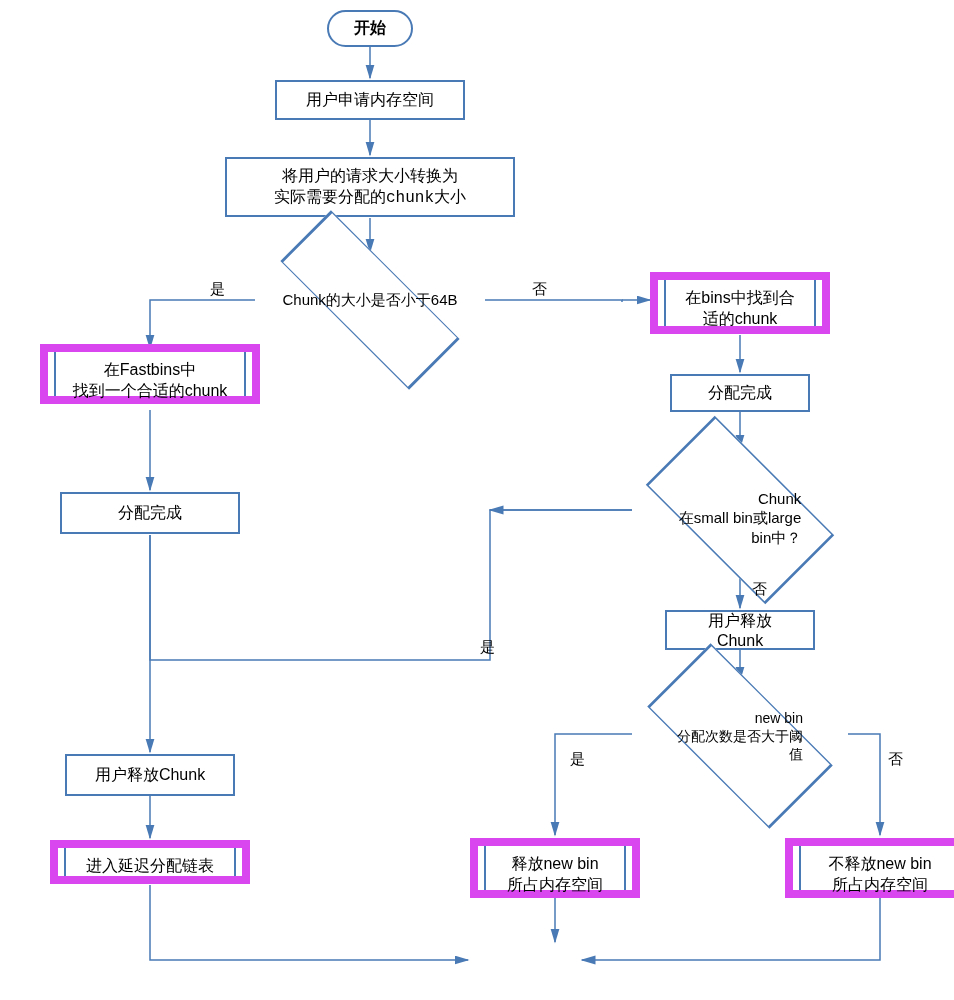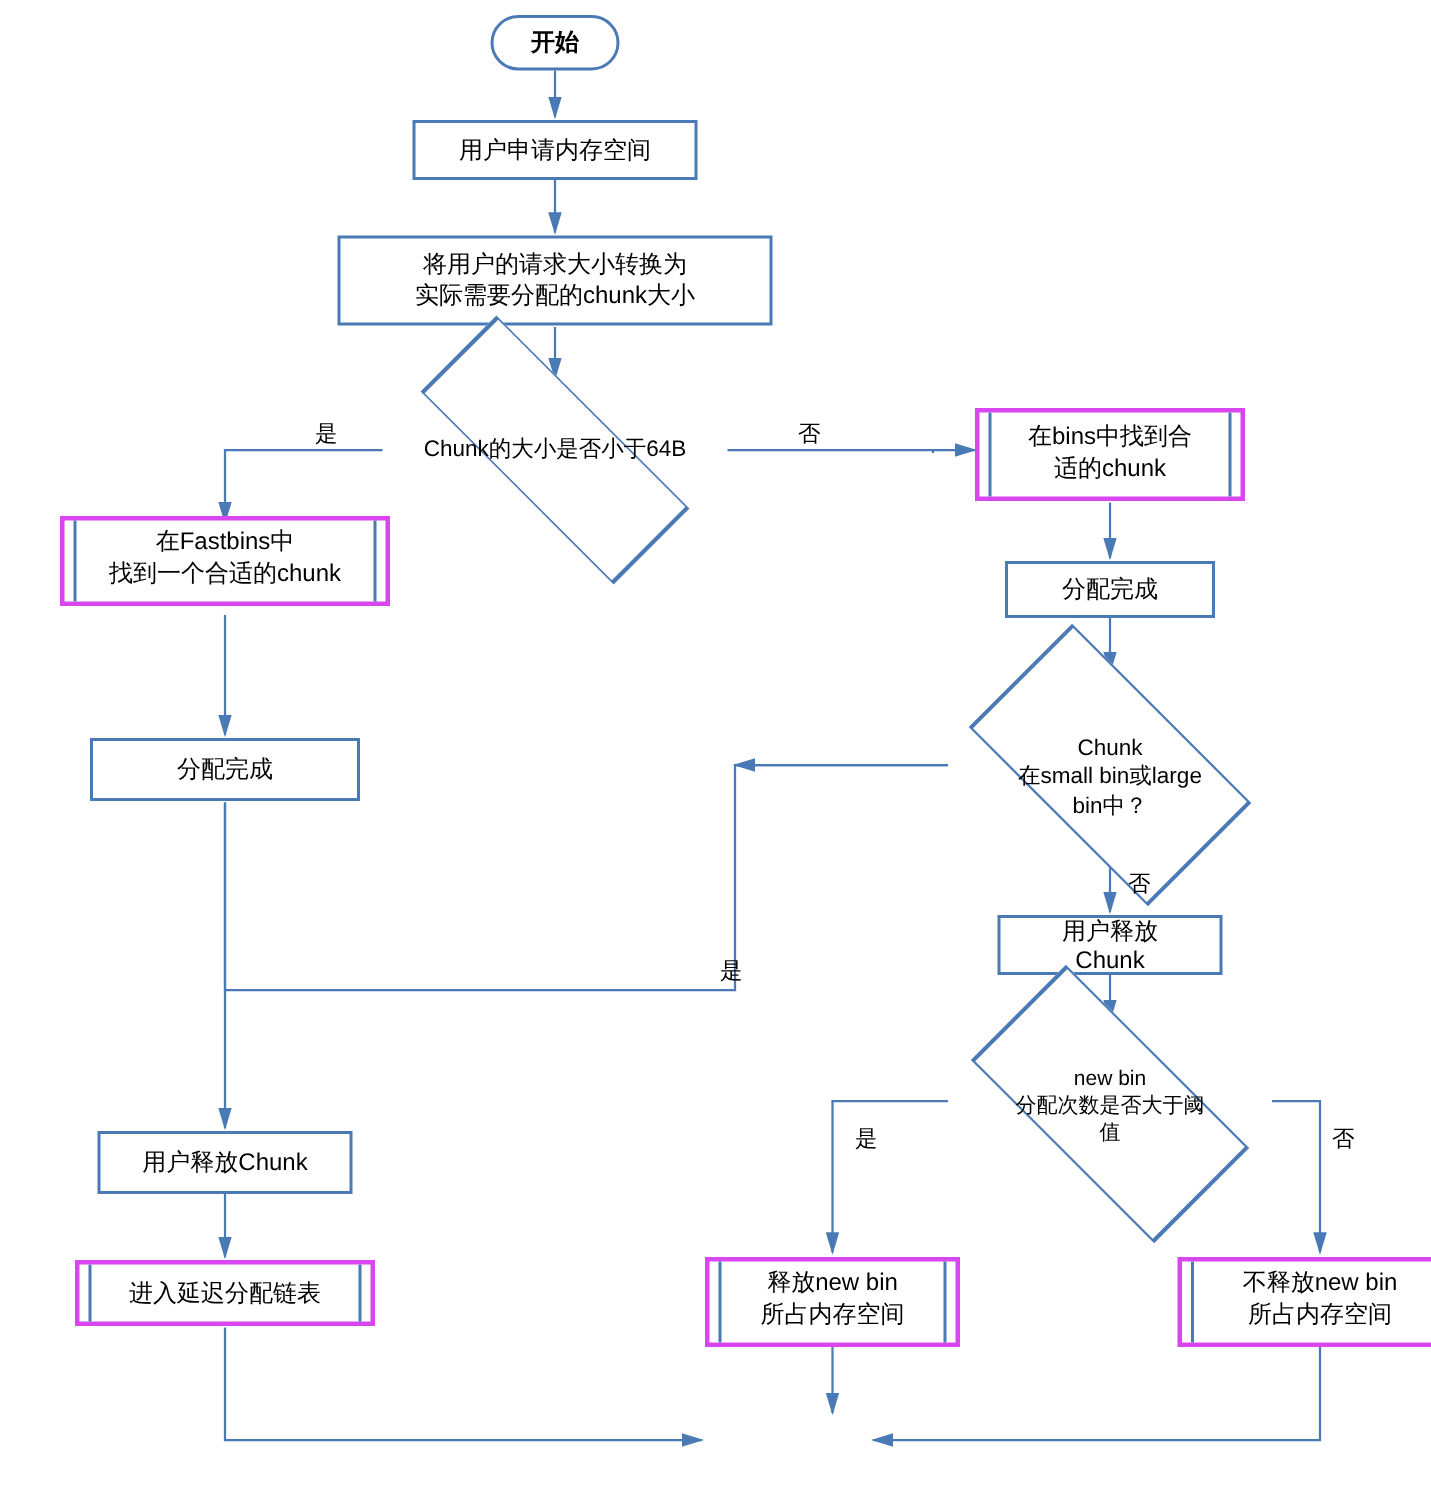--- a/index.html
+++ b/index.html
@@ -32,24 +32,24 @@
     background: #fff;
     display: flex;
     align-items: center;
     justify-content: center;
     text-align: center;
     font-size: 16px;
     padding: 8px 24px;
   }
   .subprocess {
     position: absolute;
-    border: 3px solid #d946ef;
-    background: #fff;
-    display: flex;
-    align-items: flex-end;
+    border: 8px solid #d946ef;
+    background: #fff;
+    display: flex;
+    align-items: flex-start;
     justify-content: center;
     text-align: center;
     font-size: 16px;
     padding: 8px 18px;
   }
   .subprocess::before,
   .subprocess::after {
     content: "";
     position: absolute;
     top: 0;
@@ -70,21 +70,21 @@
     width: 100%;
     height: 100%;
     transform: rotate(45deg);
     border: 2px solid #4a7ab5;
     background: #fff;
     position: absolute;
   }
   .diamond-text {
     position: relative;
     z-index: 2;
-    text-align: center;
+    text-align: right;
     font-size: 15px;
     line-height: 1.3;
     max-width: 200px;
   }
   .label {
     position: absolute;
     font-size: 15px;
     color: #000;
     background: transparent;
   }
@@ -158,21 +158,21 @@
   </svg>
 
   <div class="terminator" style="left:327px; top:10px; width:86px; height:37px;font-weight:bold;">
     <span>开始</span>
   </div>
 
   <div class="process" style="left:275px; top:80px; width:190px; height:40px;">
     <span>用户申请内存空间</span>
   </div>
 
-  <div class="process" style="left:225px; top:157px; width:290px; height:60px; white-space:pre-line;">
+  <div class="process" style="left:225px; top:157px; width:290px; height:60px; white-space:pre-line;font-family:Liberation Mono, monospace;">
     <span>将用户的请求大小转换为
 实际需要分配的chunk大小</span>
   </div>
 
   <div class="diamond-wrap" style="left:255px; top:252px; width:230px; height:96px;">
     <div class="diamond" style="width:130px; height:130px; transform:rotate(45deg) scaleX(1.4) scaleY(0.55);"></div>
     <div class="diamond-text">Chunk的大小是否小于64B</div>
   </div>
   <div class="label" style="left:210px; top:280px;">是</div>
   <div class="label" style="left:532px; top:280px;">否</div>

